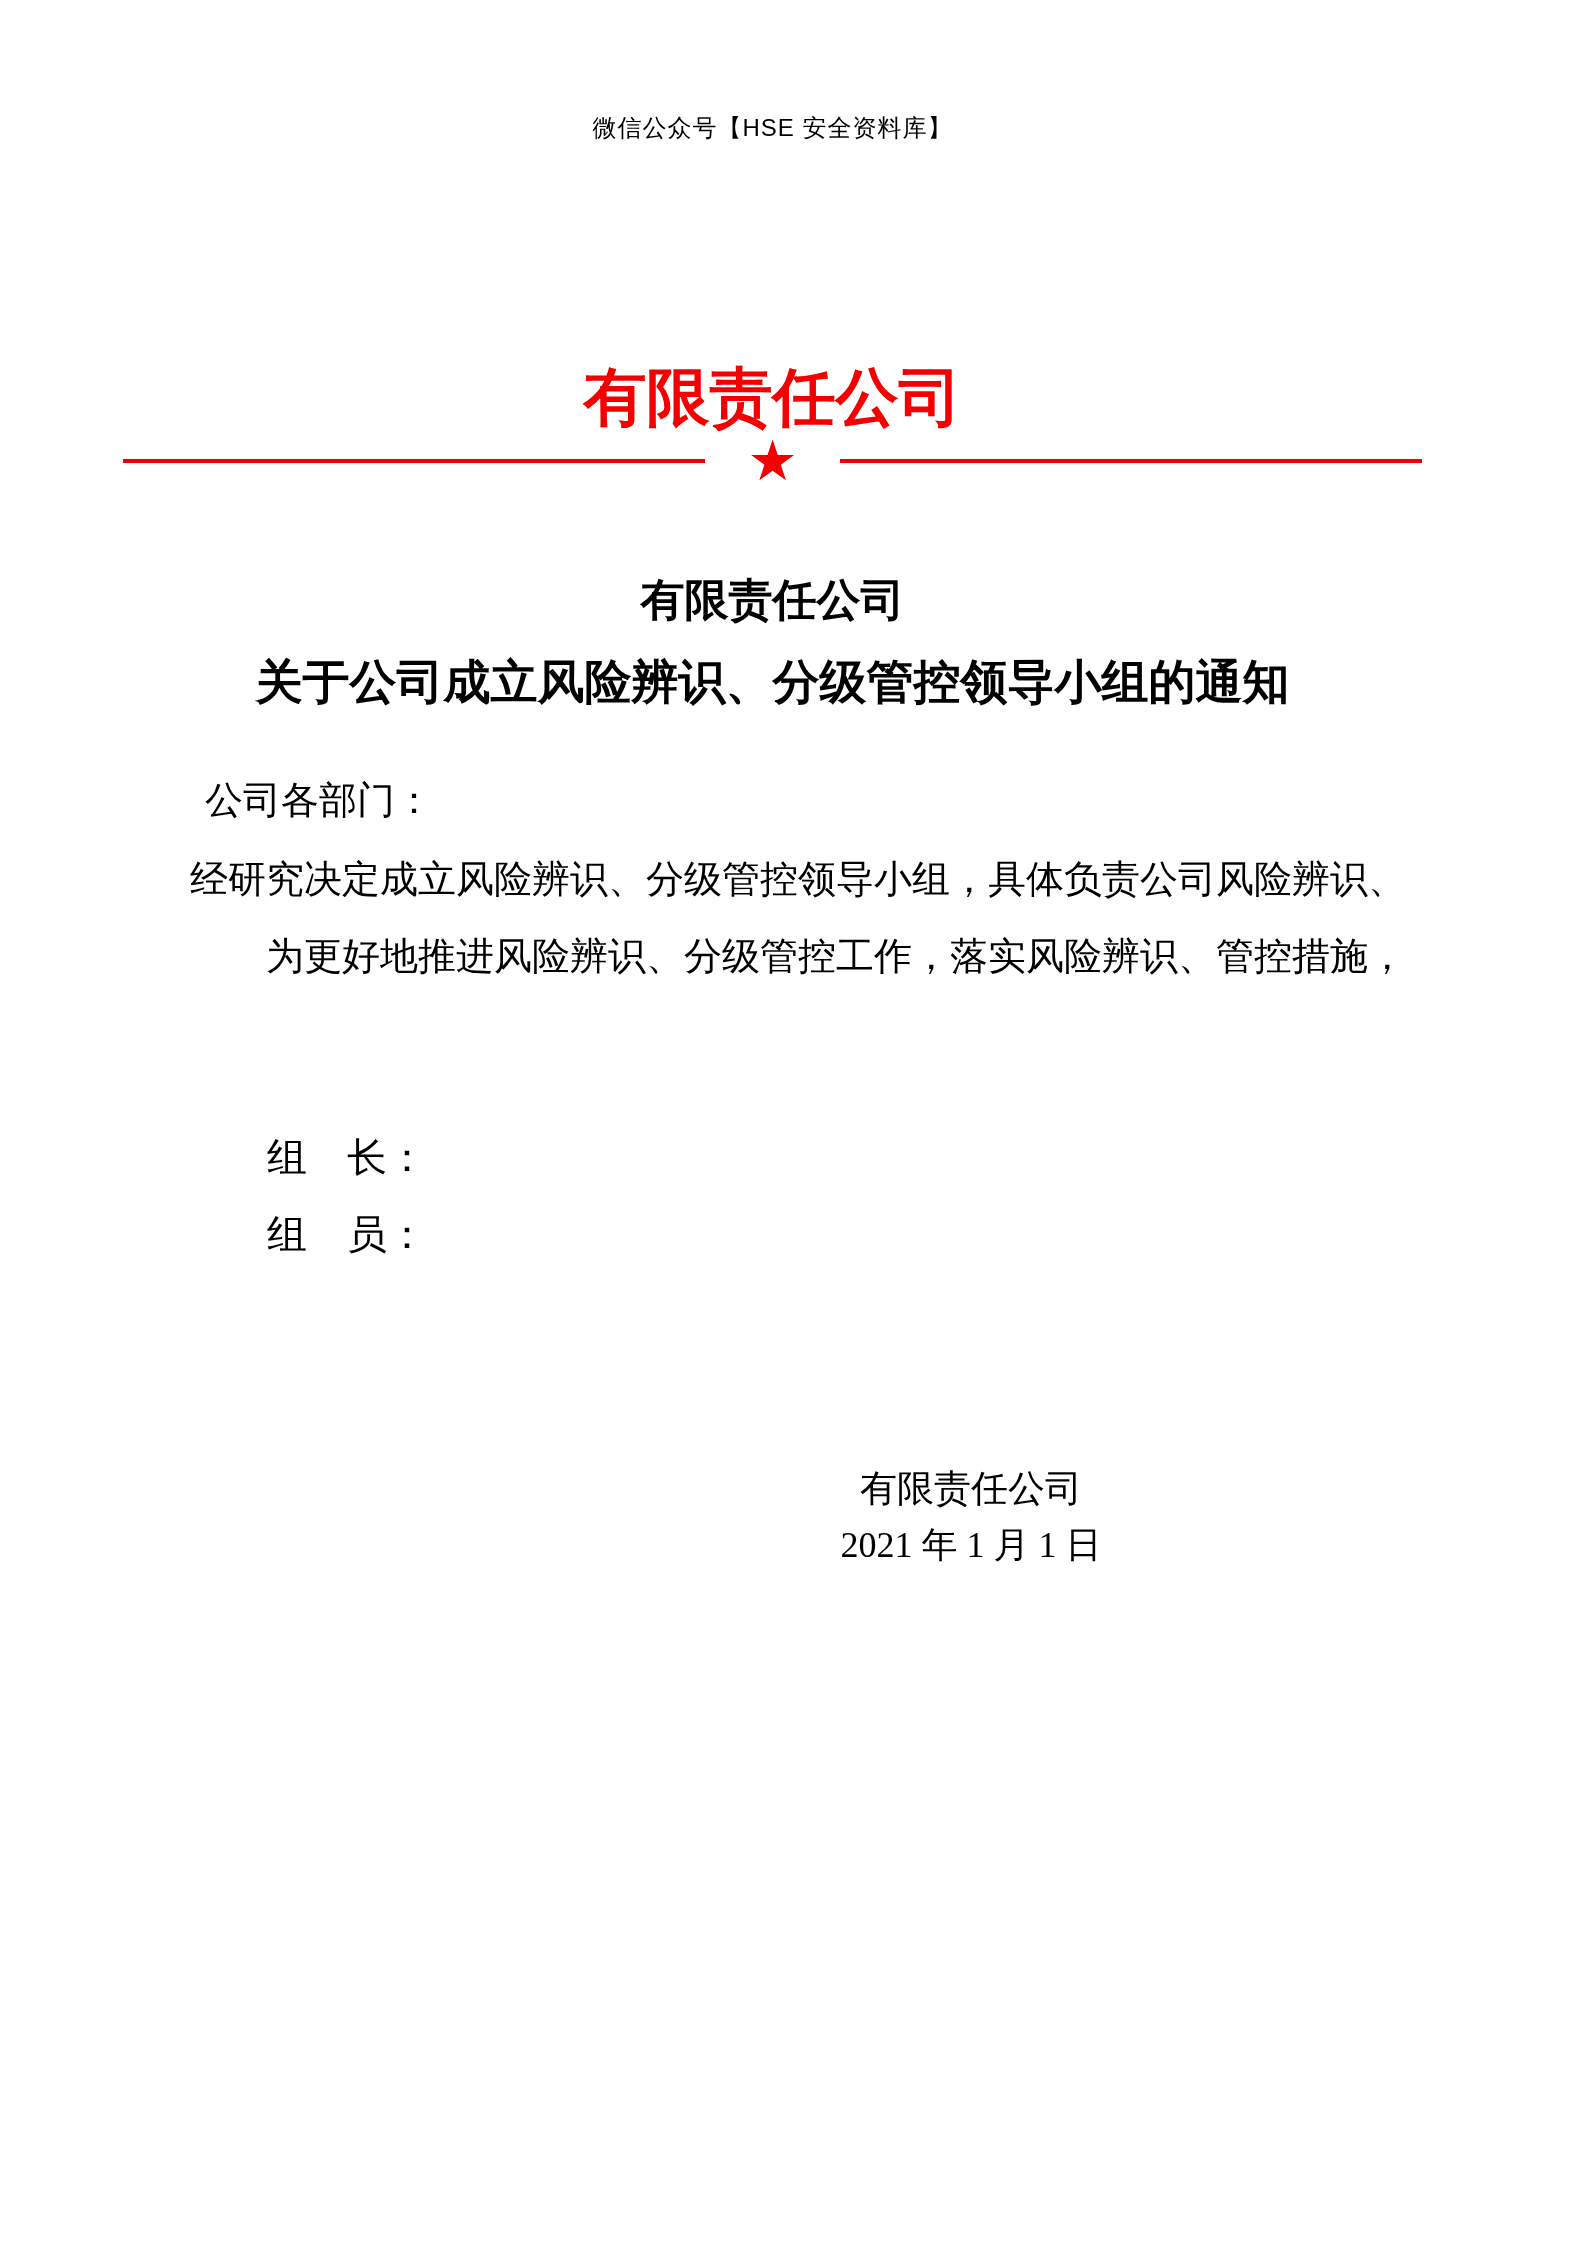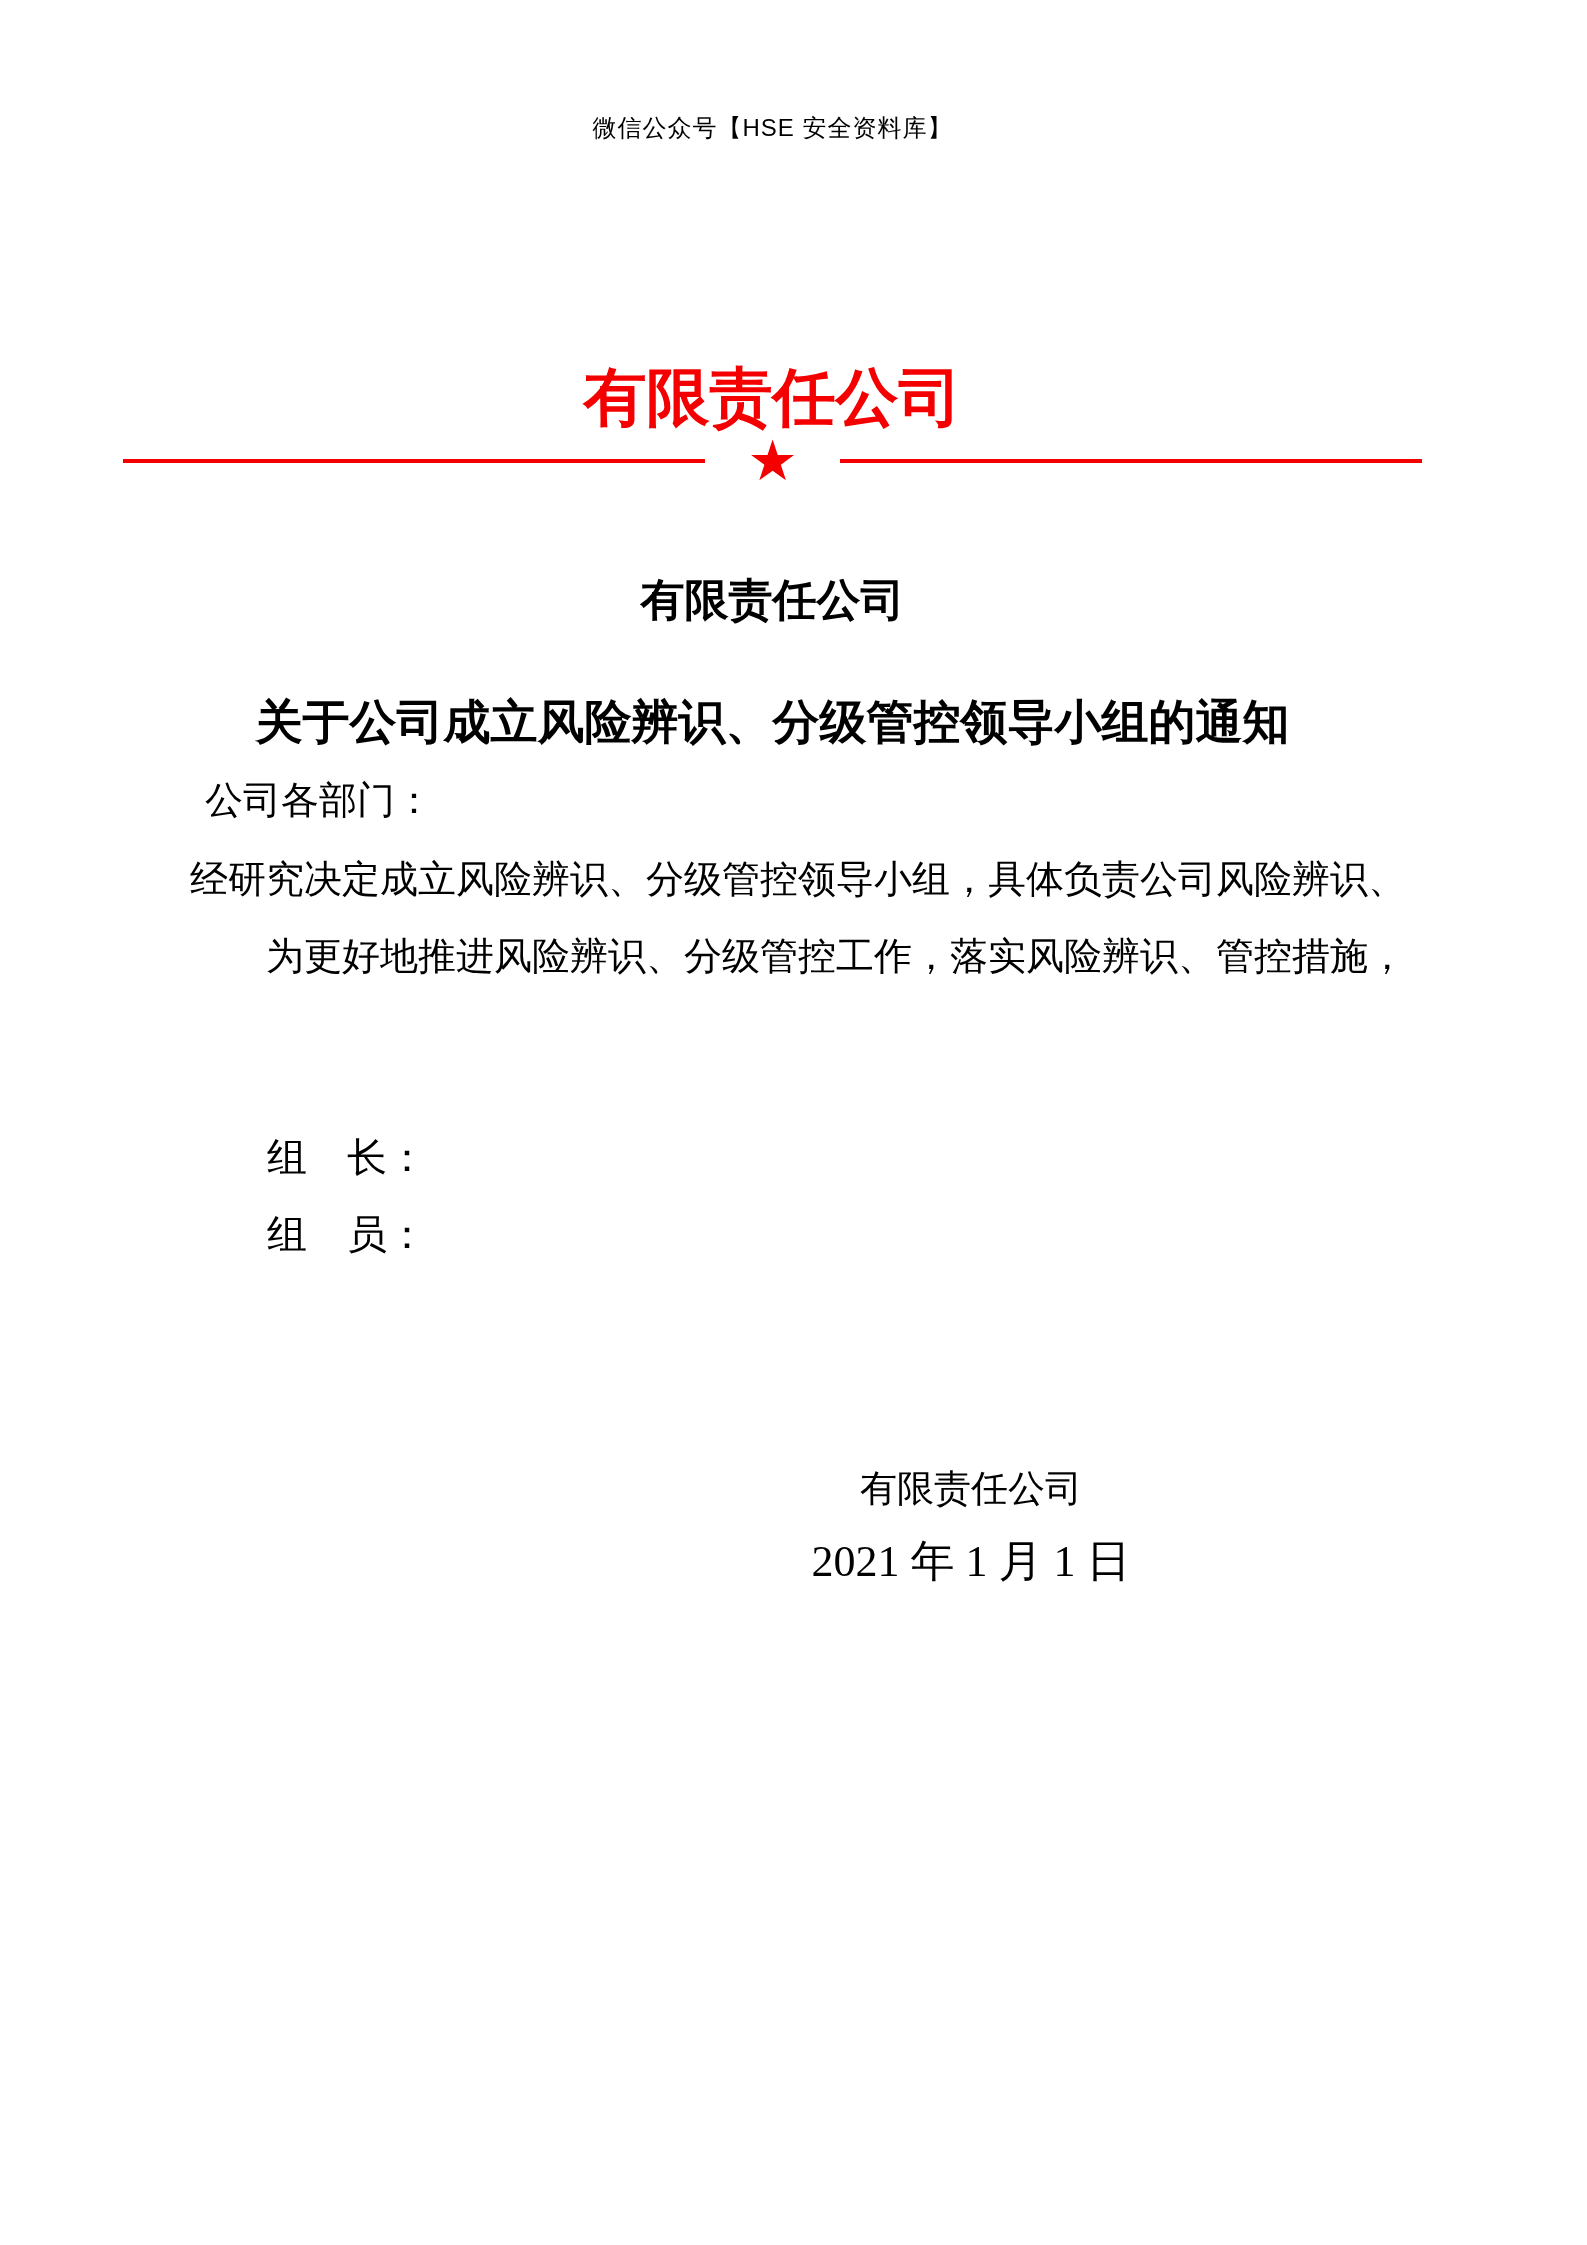--- a/index.html
+++ b/index.html
@@ -83,21 +83,20 @@
   .doc-title {
     position: absolute;
     top: 655px;
     left: 0;
     width: 100%;
     text-align: center;
     font-family: "Liberation Sans", "DejaVu Sans", sans-serif;
     font-size: 47px;
     font-weight: 700;
     line-height: 1.15;
-    margin-top: 40px;
   }
   .salutation {
     position: absolute;
     top: 781px;
     left: 82px;
     font-size: 38px;
     line-height: 1;
   }
   .body-text {
     position: absolute;
@@ -125,22 +124,22 @@
     top: 1470px;
     left: 648px;
     width: 400px;
     text-align: center;
   }
   .signature .sig-company {
     font-size: 37px;
     line-height: 1;
   }
   .signature .sig-date {
-    margin-top: 33px;
-    font-size: 44px;
+    margin-top: 20px;
+    font-size: 36px;
     line-height: 1;
   }
 </style>
 </head>
 <body>
 
 <div class="page">
   <div class="content">
 
     <div class="header-note">微信公众号【HSE 安全资料库】</div>

